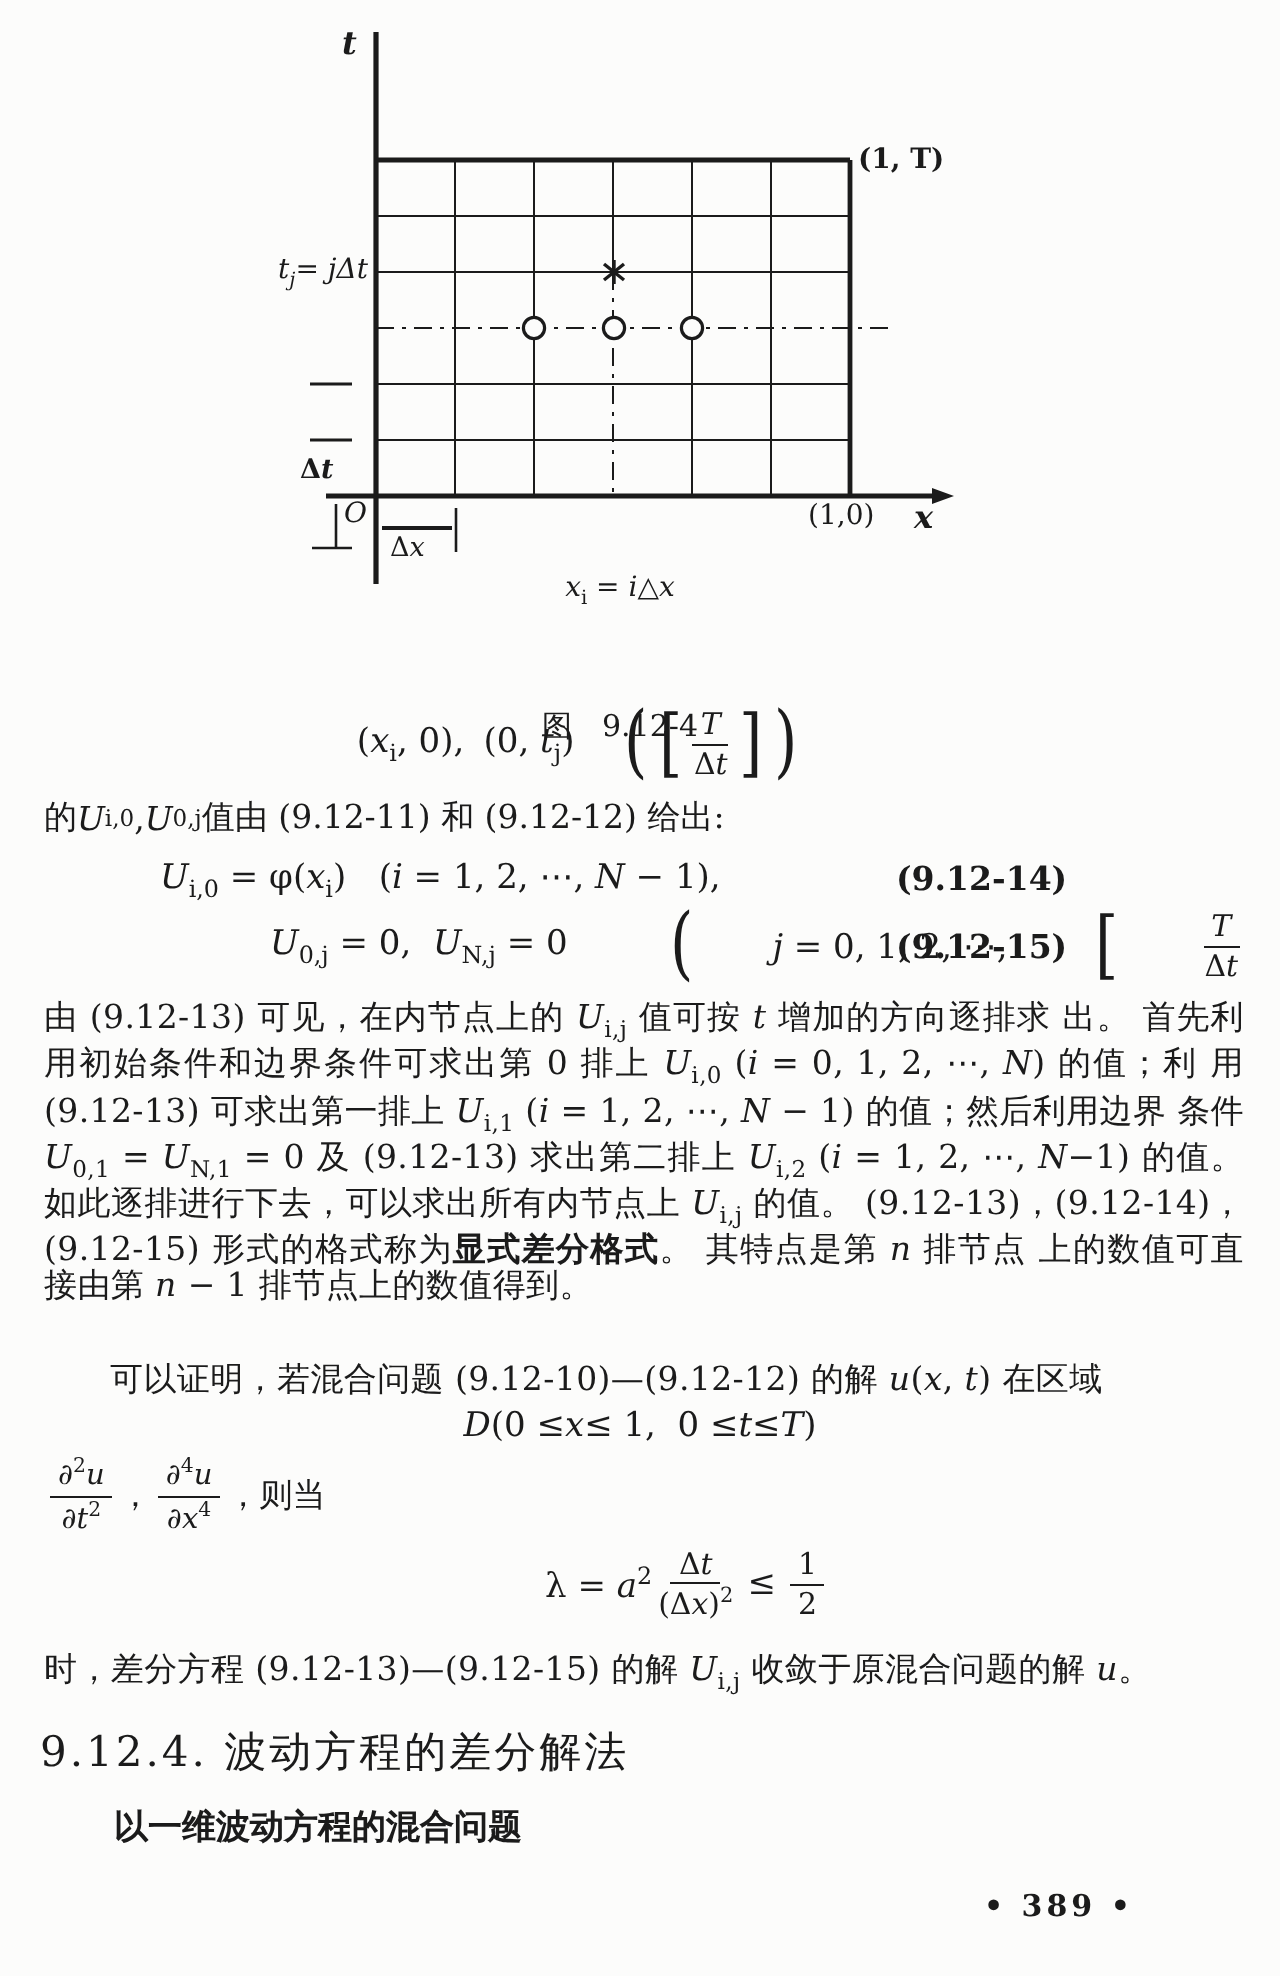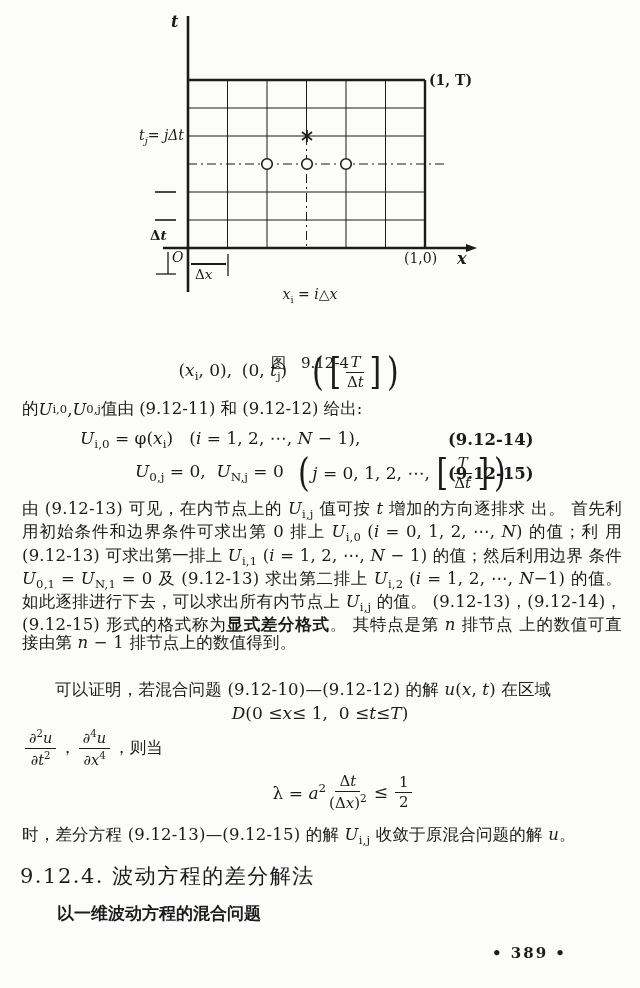--- a/index.html
+++ b/index.html
@@ -100,21 +100,21 @@
   <span class="bigp">)</span>
 </div>
 
 <div class="mathline" style="left:22px;top:398px;font-size:16.5px;">的 <i>U</i><sub>i,0</sub>, <i>U</i><sub>0,j</sub> 值由 (9.12-11) 和 (9.12-12) 给出:</div>
 
 <div class="mathline" style="left:0;top:428px;width:640px;">
   <span style="margin-left:80px;"><i>U</i><sub>i,0</sub> = φ(<i>x</i><sub>i</sub>) &nbsp;&nbsp;(<i>i</i> = 1, 2, ⋯, <i>N</i> − 1),</span>
   <span class="eqtag" style="top:2px;">(9.12-14)</span>
 </div>
 
-<div class="mathline" style="left:0;top:452px;width:640px;height:42px;">
+<div class="mathline" style="left:0;top:452px;width:640px;height:42px;gap:37px;">
   <span style="margin-left:135px;"><i>U</i><sub>0,j</sub> = 0, &nbsp;<i>U</i><sub>N,j</sub> = 0 &nbsp;</span>
   <span class="bigp">(</span>
   <span><i>j</i> = 0, 1, 2, ⋯, </span>
   <span class="bigb">[</span>
   <span class="frac">
     <span class="num"><i>T</i></span>
     <span class="den">Δ<i>t</i></span>
   </span>
   <span class="bigb">]</span>
   <span class="bigp">)</span>

